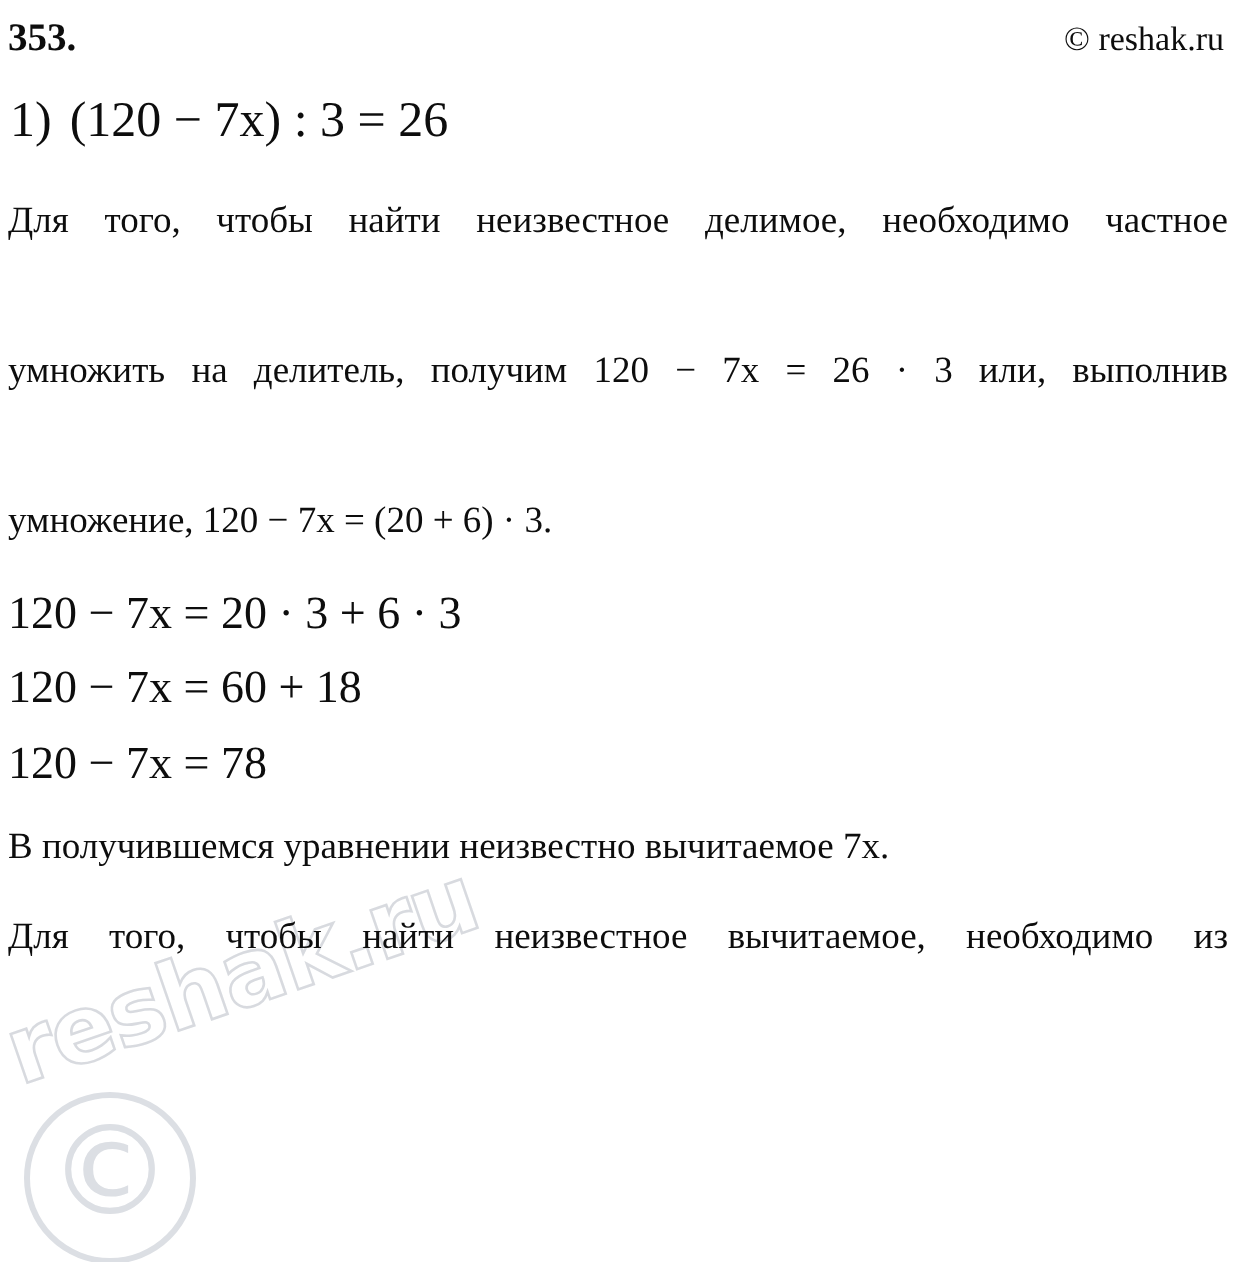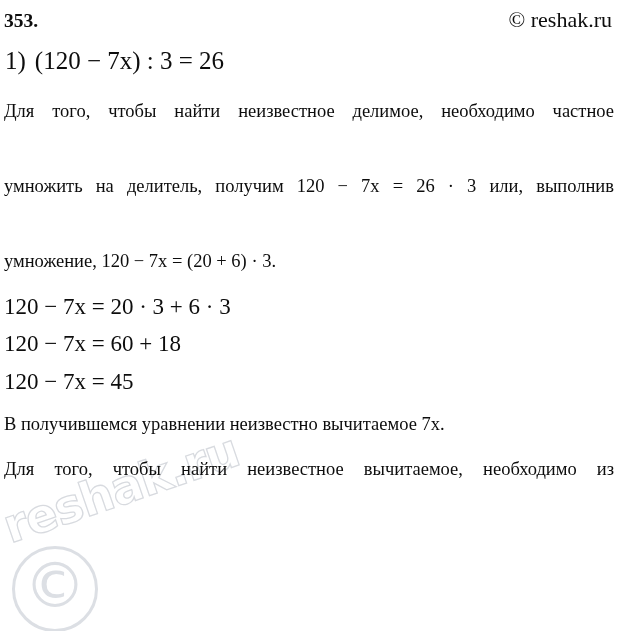--- a/index.html
+++ b/index.html
@@ -73,21 +73,21 @@
     align-items: baseline;
     padding: 8px 4px 0 2px;
     height: 26px;
   }
   .ex-number {
     font-weight: 700;
     font-size: 19.5px;
     line-height: 24px;
   }
   .credit {
-    font-size: 22px;
+    font-size: 17px;
     line-height: 24px;
     white-space: nowrap;
   }
 
   
   .content {
     position: relative;
     z-index: 2;
     padding: 0 2px 0 2px;
   }
@@ -152,21 +152,21 @@
     <div class="gap-3"></div>
 
     <p class="para">
       <span>Для того, чтобы найти неизвестное делимое, необходимо частное</span><span style="display:inline-block;width:100%"></span><span>умножить на делитель, получим  120 − 7x = 26 · 3  или, выполнив</span><span style="display:inline-block;width:100%"></span><span>умножение,  120 − 7x = (20 + 6) · 3.</span>
     </p>
 
     <div class="gap-4"></div>
 
     <div class="eq-line">120 − 7x = 20 · 3 + 6 · 3</div>
     <div class="eq-line">120 − 7x = 60 + 18</div>
-    <div class="eq-line">120 − 7x = 45</div>
+    <div class="eq-line">120 − 7x = 78</div>
 
     <div class="gap-5"></div>
 
     <p class="para">
       <span>В получившемся уравнении неизвестно вычитаемое  7x.</span>
     </p>
 
     <div class="gap-6"></div>
 
     <p class="para">

